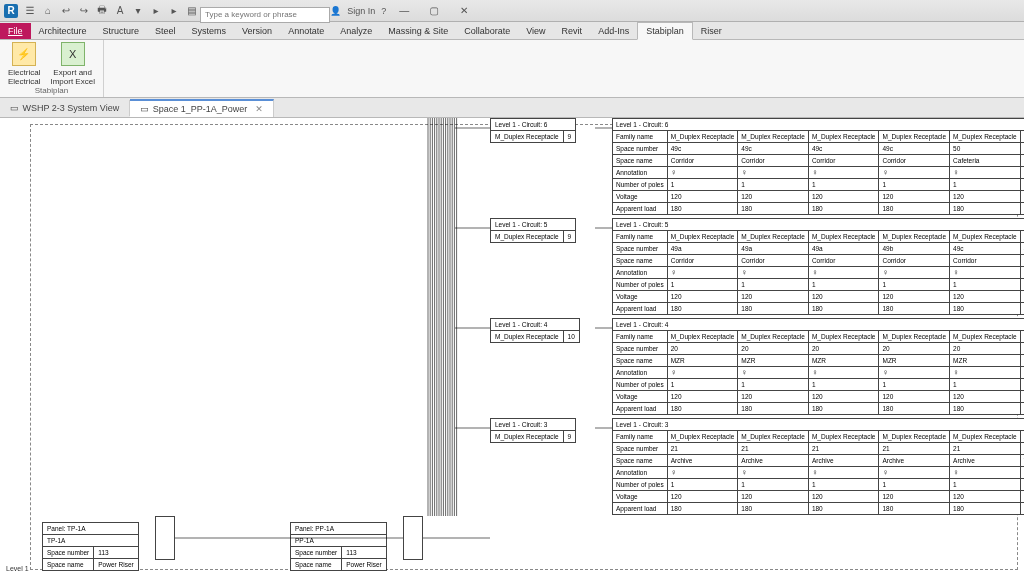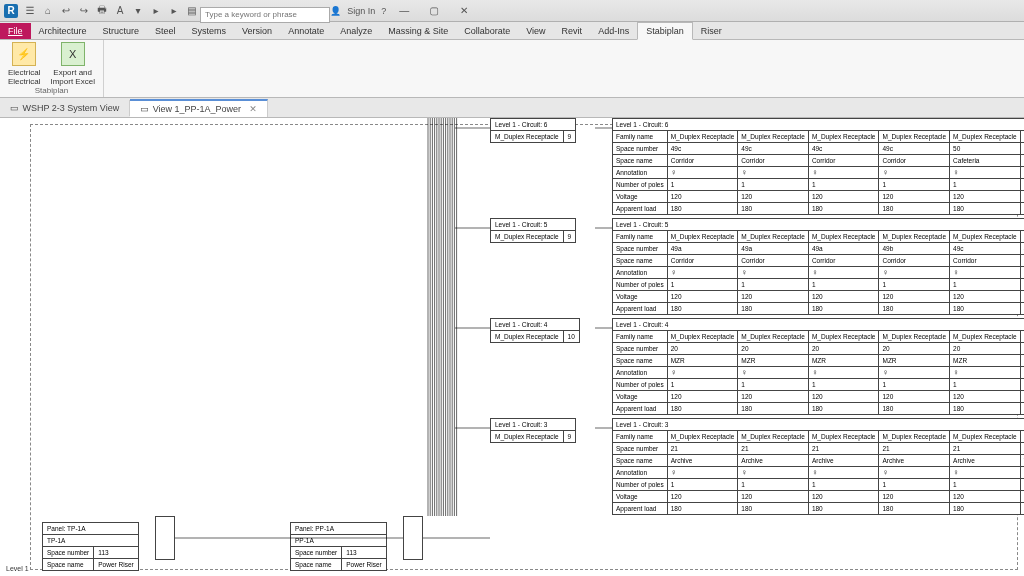--- a/index.html
+++ b/index.html
@@ -124,21 +124,21 @@
   </div>
 </div>
 
 <div class="viewtabs" id="viewtabs">
     <div class="vtab">
       <span>▭</span>
       <span>WSHP 2-3 System View</span>
     </div>
     <div class="vtab active">
       <span>▭</span>
-      <span>View 1_PP-1A_Power</span>
+      <span>Space 1_PP-1A_Power</span>
       <span class="x">✕</span>
     </div>
   </div>
 
 <div class="canvas">
   <div class="drawing"></div>
   <div class="navcube">⬚</div>
   <div class="level-label" style="left:6px; bottom:4px">Level 1</div>
 
   <div class="panelbox" style="left:155px; top:398px; width:20px; height:44px"></div>

